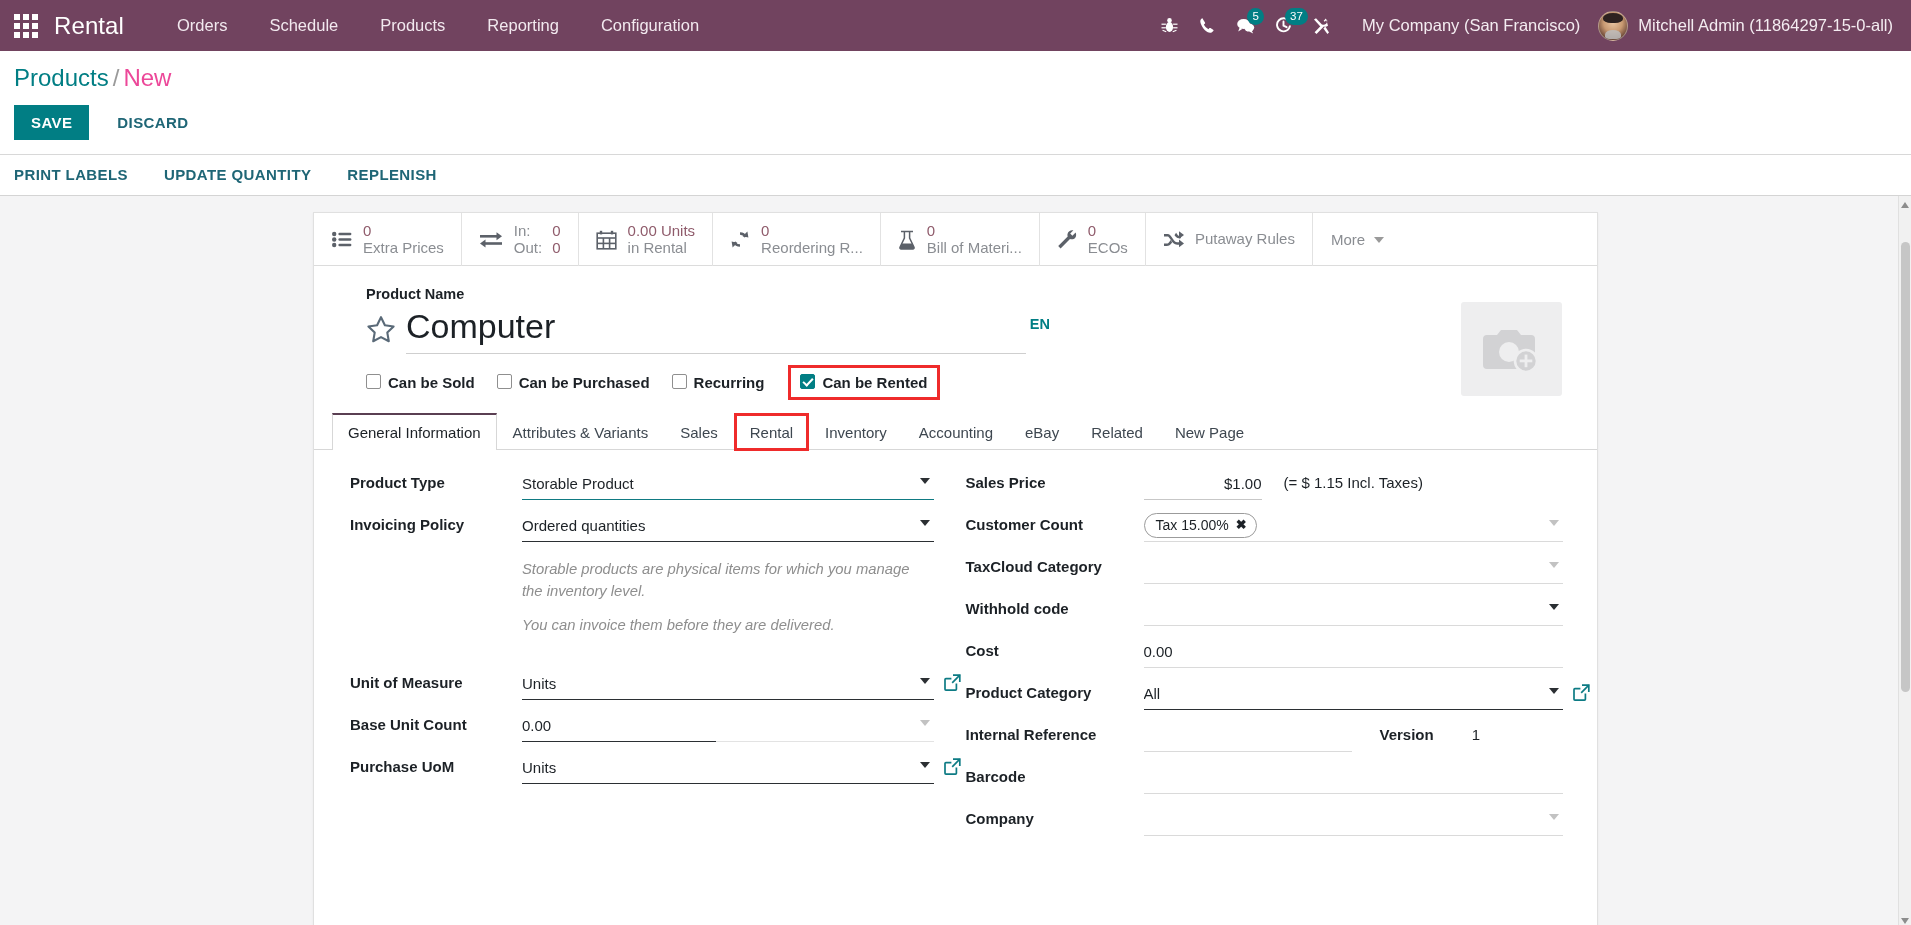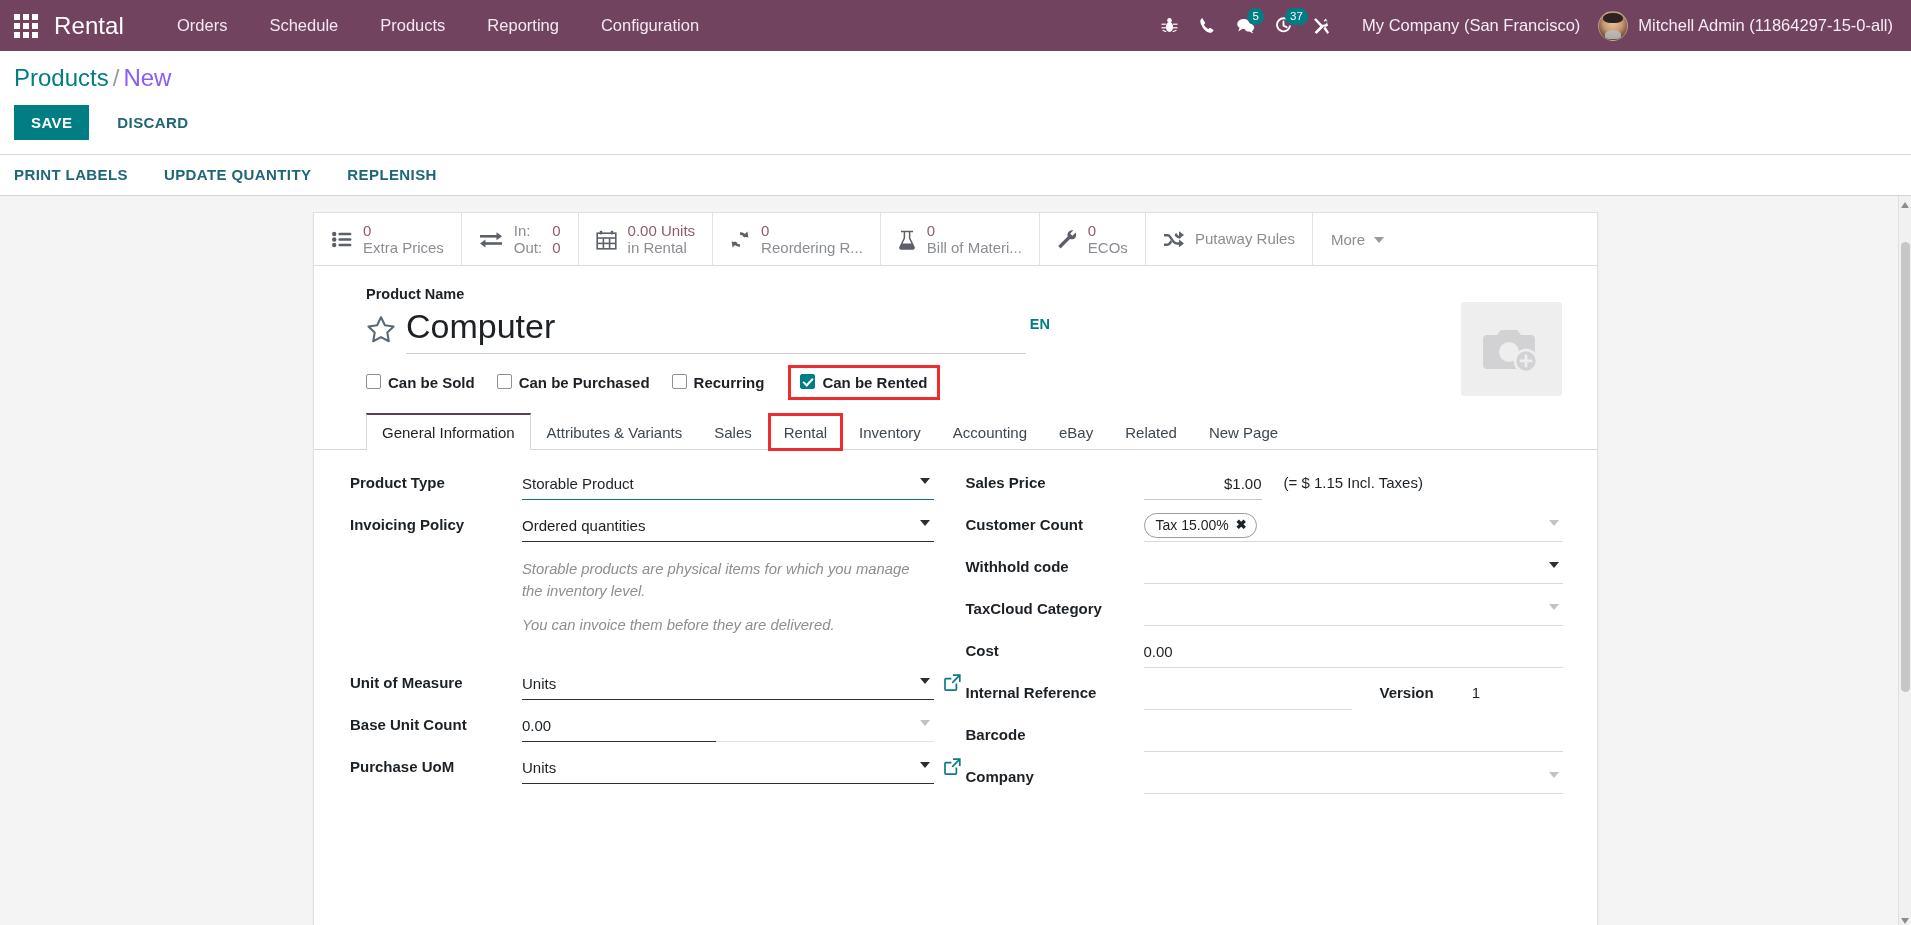--- a/index.html
+++ b/index.html
@@ -113,21 +113,21 @@
     opacity: .85;
   }
   .user-name { font-size: 16.5px; color: #f4ecf1; white-space: nowrap; }
 
   
   .control-panel { background: #fff; border-bottom: 1px solid #d8d8d8; }
   .breadcrumb-row { padding: 12px 0 0 14px; }
   .breadcrumb { font-size: 24px; line-height: 30px; }
   .breadcrumb .crumb-link { color: #017e84; cursor: pointer; }
   .breadcrumb .crumb-sep { color: #9a9a9a; padding: 0 4px; }
-  .breadcrumb .crumb-cur { color: #8b5cf6; }
+  .breadcrumb .crumb-cur { color: #ec4899; }
 
   .btn-row { padding: 12px 0 14px 14px; display: flex; align-items: center; }
   .btn-save {
     background: #017e84; color: #fff;
     border: none;
     font-size: 15px; font-weight: 700;
     padding: 9px 17px;
     letter-spacing: 0.4px;
     cursor: pointer;
     border-radius: 0;
@@ -298,21 +298,21 @@
     width: 101px; height: 94px;
     background: #eeeeef;
     border-radius: 3px;
     display: flex; align-items: center; justify-content: center;
   }
 
   
   .tabs {
     display: flex; align-items: flex-end;
     margin: 17px 0 0 0;
-    padding-left: 52px;
+    padding-left: 18px;
     border-bottom: 1px solid #d7d7d7;
     height: 37px;
   }
   .tab {
     font-size: 15px;
     color: #3e4750;
     padding: 9px 15px 8px 15px;
     border: 1px solid transparent;
     border-bottom: none;
     cursor: pointer;
@@ -820,42 +820,56 @@
               <span class="tag">
                 <span>Tax 15.00%</span>
                 <span class="x">✖</span>
               </span>
               <span class="sel-caret light"></span>
             </div>
           </div>
         </div>
 
         <div class="frow">
+          <div class="flabel wide">TaxCloud Category</div>
+          <div class="fval sel-wrap">
+            <input class="inp empty" value="" style="">
+            <span class="sel-caret light"></span>
+          </div>
+        </div>
+
+        <div class="frow">
           <div class="flabel wide">Withhold code</div>
           <div class="fval sel-wrap">
             <input class="inp empty" value="" style="">
             <span class="sel-caret"></span>
           </div>
         </div>
 
         <div class="frow">
-          <div class="flabel wide">TaxCloud Category</div>
-          <div class="fval sel-wrap">
-            <input class="inp empty" value="" style="">
-            <span class="sel-caret light"></span>
-          </div>
-        </div>
-
-        <div class="frow">
           <div class="flabel wide">Cost</div>
           <div class="fval">
             <input class="inp empty" value="0.00" style="">
           </div>
         </div>
 
+        <div class="frow">
+          <div class="flabel wide">Product Category</div>
+          <div class="fval sel-wrap">
+            <input class="inp dark" value="All" style="">
+            <span class="sel-caret"></span>
+            <span class="ext-link">
+              <svg width="17" height="17" viewBox="0 0 17 17" fill="none" stroke="#0d7b84" stroke-width="1.7">
+                <path d="M9 1.2 h6.8 v6.8"></path>
+                  <path d="M15.8 1.2 L8.2 8.8"></path>
+                <path d="M12.4 9.6 v5.6 a0.9 0.9 0 0 1 -0.9 0.9 H1.9 a0.9 0.9 0 0 1 -0.9 -0.9 V5.6 a0.9 0.9 0 0 1 0.9 -0.9 h5.5"></path>
+              </svg>
+            </span>
+          </div>
+        </div>
 
         <div class="frow">
           <div class="flabel wide">Internal Reference</div>
           <div class="fval intref-row">
             <input class="inp empty intref-inp" value="" style="">
             <span class="version-lbl">Version</span>
             <span class="version-val">1</span>
           </div>
         </div>
 

